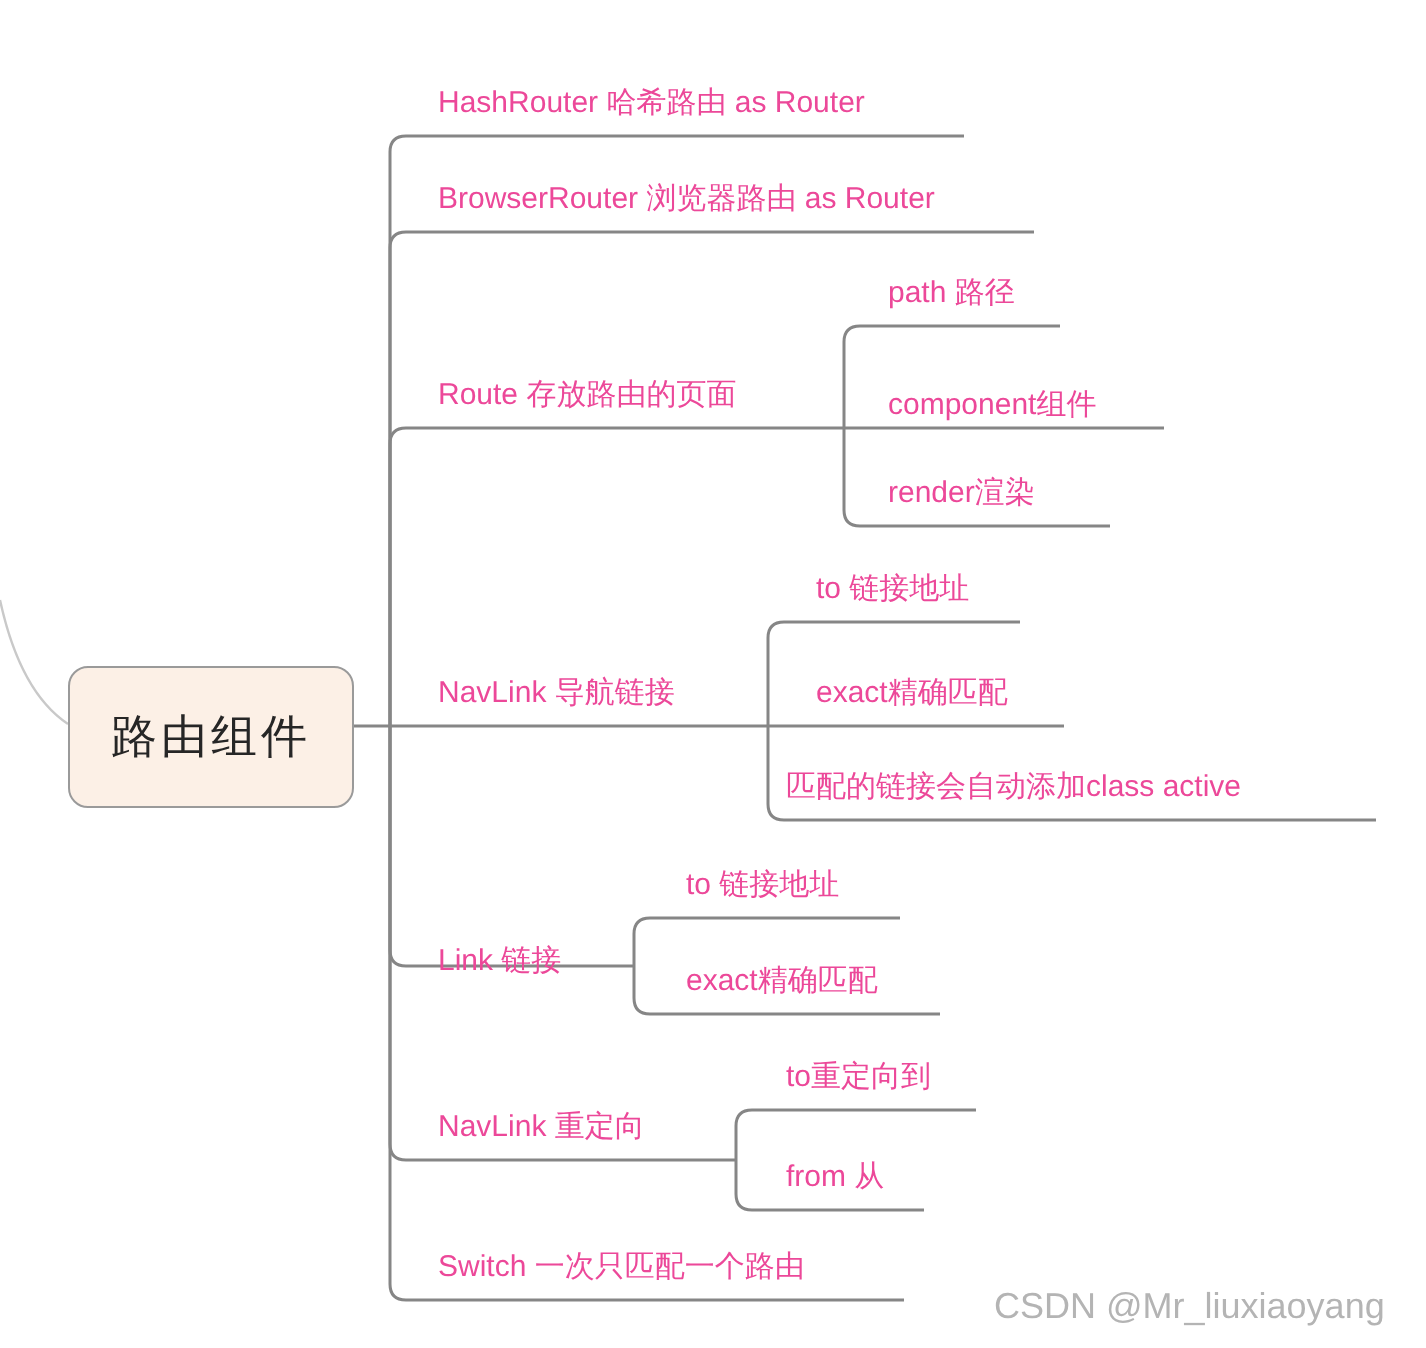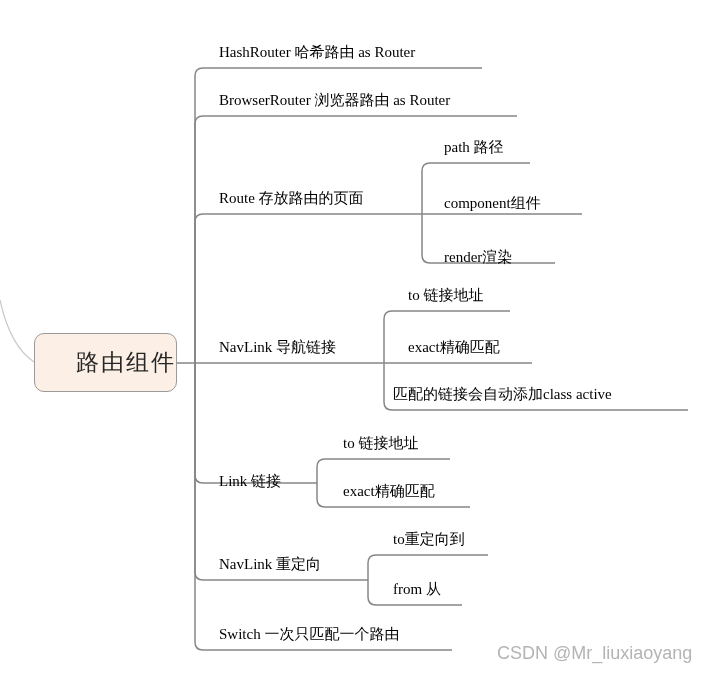--- a/index.html
+++ b/index.html
@@ -9,33 +9,32 @@
     background:#ffffff;
     overflow:hidden;
     font-family:"Liberation Sans","DejaVu Sans",sans-serif;
   }
   svg.edges{position:absolute;left:0;top:0;width:713px;height:674px;}
   svg.edges path{fill:none;stroke:#868686;stroke-width:1.5;stroke-linecap:butt;}
   svg.edges path.faint{stroke:#c9c9c9;stroke-width:1.2;}
   .node{
     position:absolute;
     font-size:15px;line-height:20px;
-    color:#000000;
+    color:#ec4899;
     white-space:nowrap;
     cursor:default;
-    font-family:Liberation Serif, serif;
   }
   .root-node{
     position:absolute;
-    left:34px;top:333px;width:143px;height:59px;
+    left:34px;top:333px;width:143px;height:71px;
     background:#fcf0e6;
     border:1.8px solid #9a9a9a;
     border-radius:10px;
     box-sizing:border-box;
-    display:flex;align-items:center;justify-content:flex-end;
+    display:flex;align-items:center;justify-content:center;
   }
   .root-node span{
     font-size:23px;color:#262626;letter-spacing:2px;white-space:nowrap;
   }
   .watermark{
     position:absolute;
     left:497px;top:643px;
     font-size:18px;color:#b4b4b4;
     white-space:nowrap;
   }
@@ -73,21 +72,21 @@
   <div class="node" style="left:219px;top:42px">HashRouter 哈希路由 as Router</div>
   <div class="node" style="left:219px;top:90px">BrowserRouter 浏览器路由 as Router</div>
   <div class="node" style="left:219px;top:337px">NavLink 导航链接</div>
   <div class="node" style="left:219px;top:188px">Route 存放路由的页面</div>
   <div class="node" style="left:219px;top:471px">Link 链接</div>
   <div class="node" style="left:219px;top:554px">NavLink 重定向</div>
   <div class="node" style="left:219px;top:624px">Switch 一次只匹配一个路由</div>
 
   <div class="node" style="left:444px;top:137px">path 路径</div>
   <div class="node" style="left:444px;top:193px">component组件</div>
-  <div class="node" style="left:444px;top:247px">render渲染</div>
+  <div class="node" style="left:444px;top:237px">render渲染</div>
 
   <div class="node" style="left:408px;top:285px">to 链接地址</div>
   <div class="node" style="left:408px;top:337px">exact精确匹配</div>
   <div class="node" style="left:393px;top:384px">匹配的链接会自动添加class active</div>
 
   <div class="node" style="left:343px;top:433px">to 链接地址</div>
   <div class="node" style="left:343px;top:481px">exact精确匹配</div>
 
   <div class="node" style="left:393px;top:529px">to重定向到</div>
   <div class="node" style="left:393px;top:579px">from 从</div>

